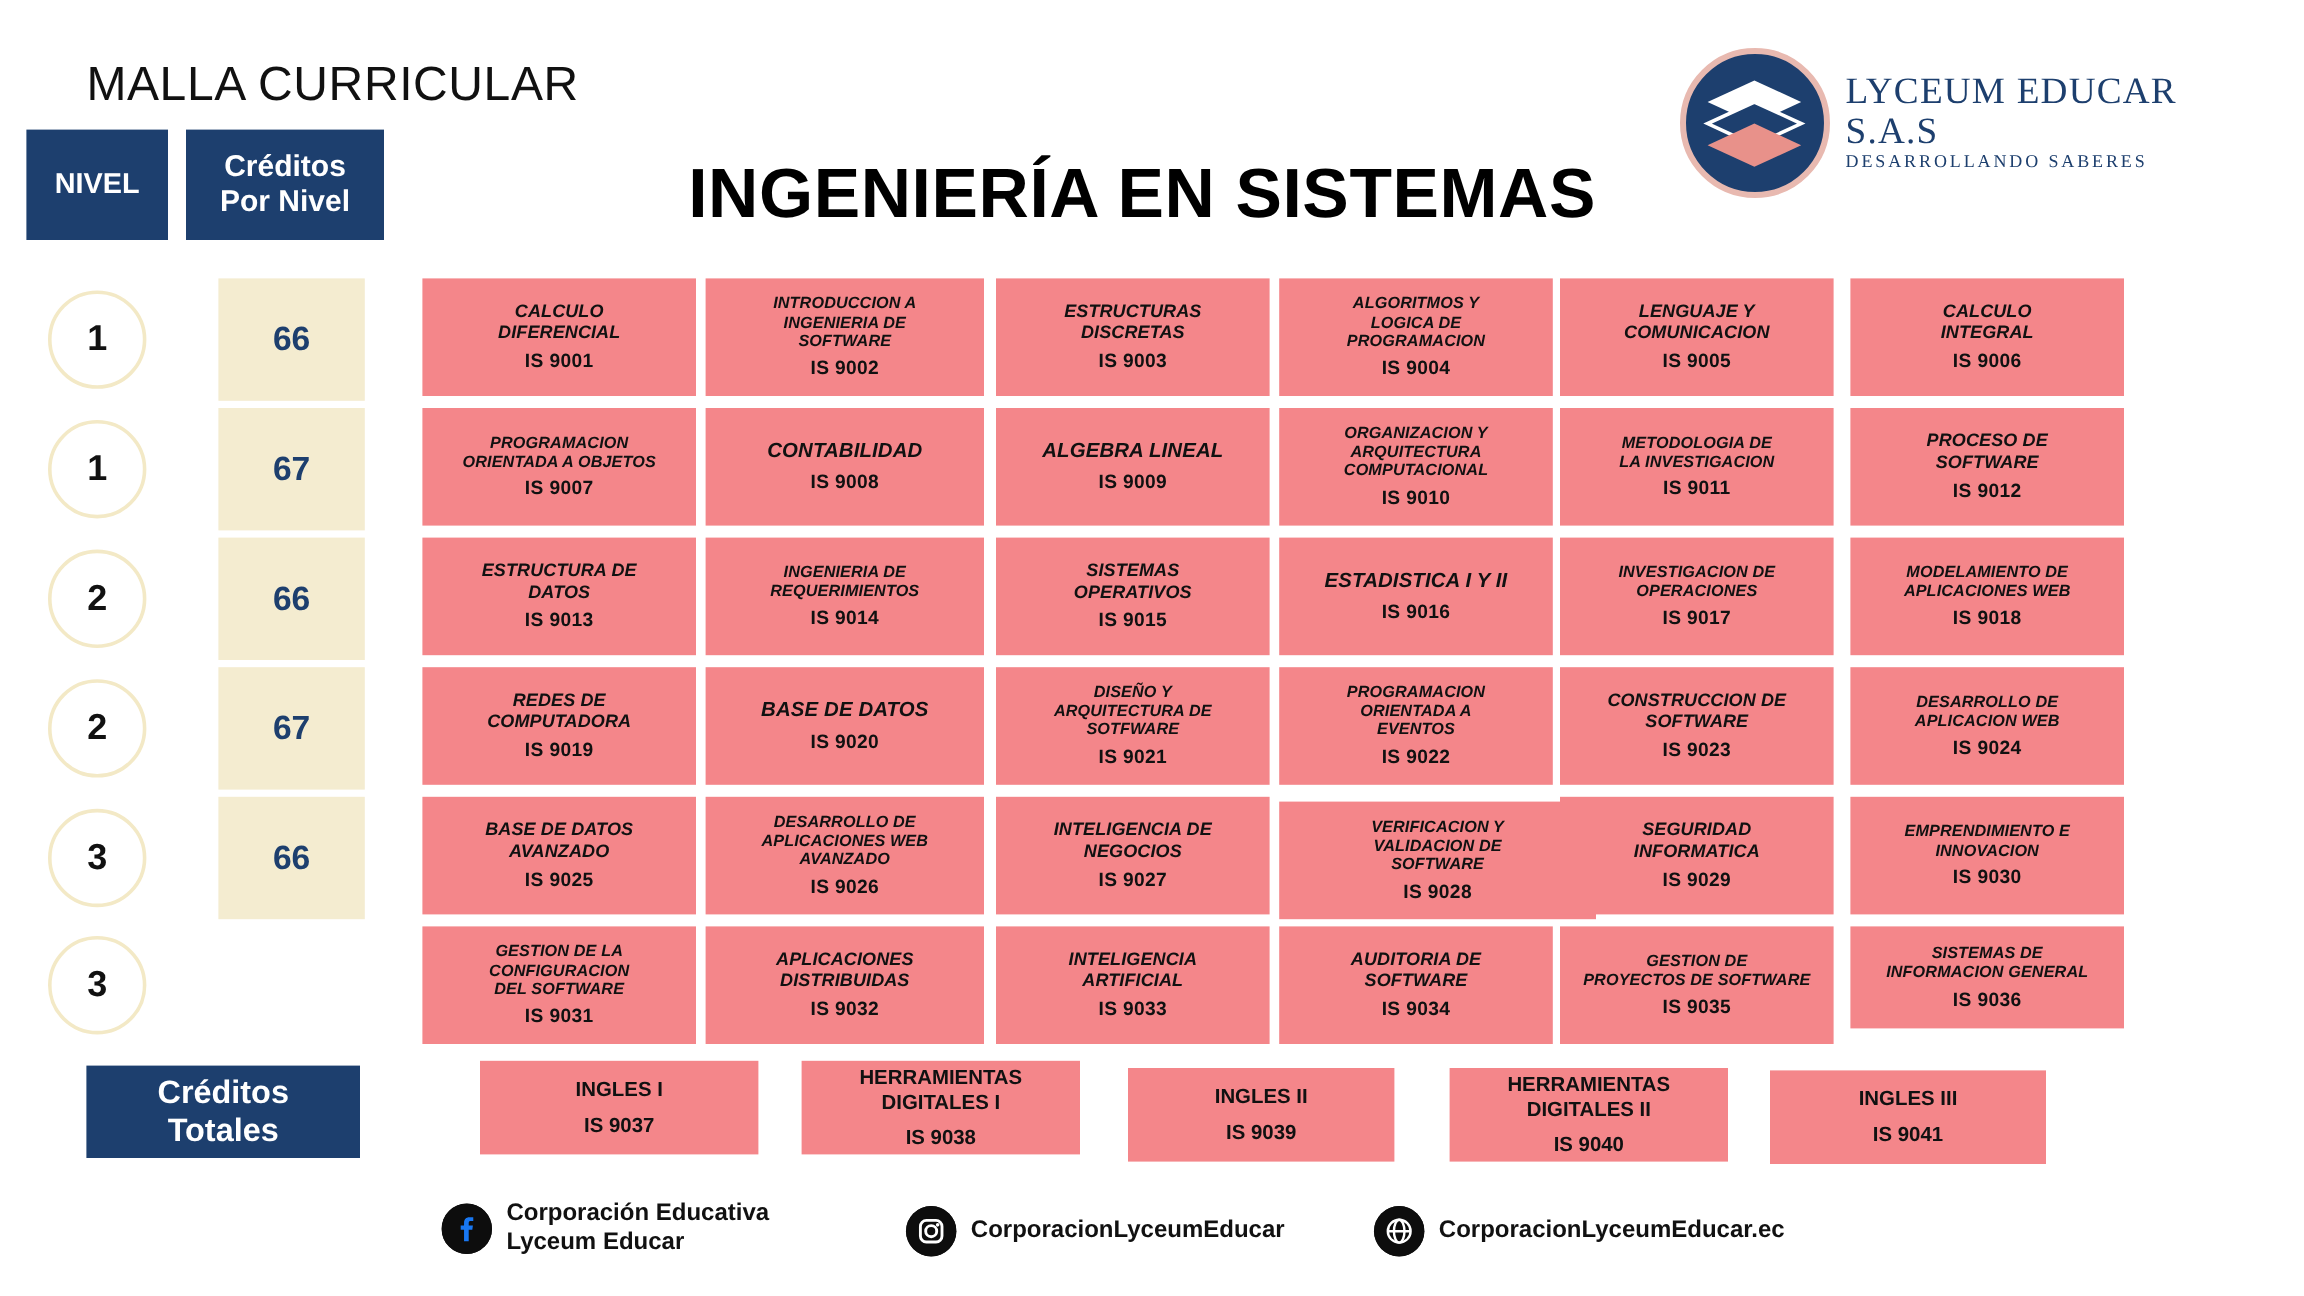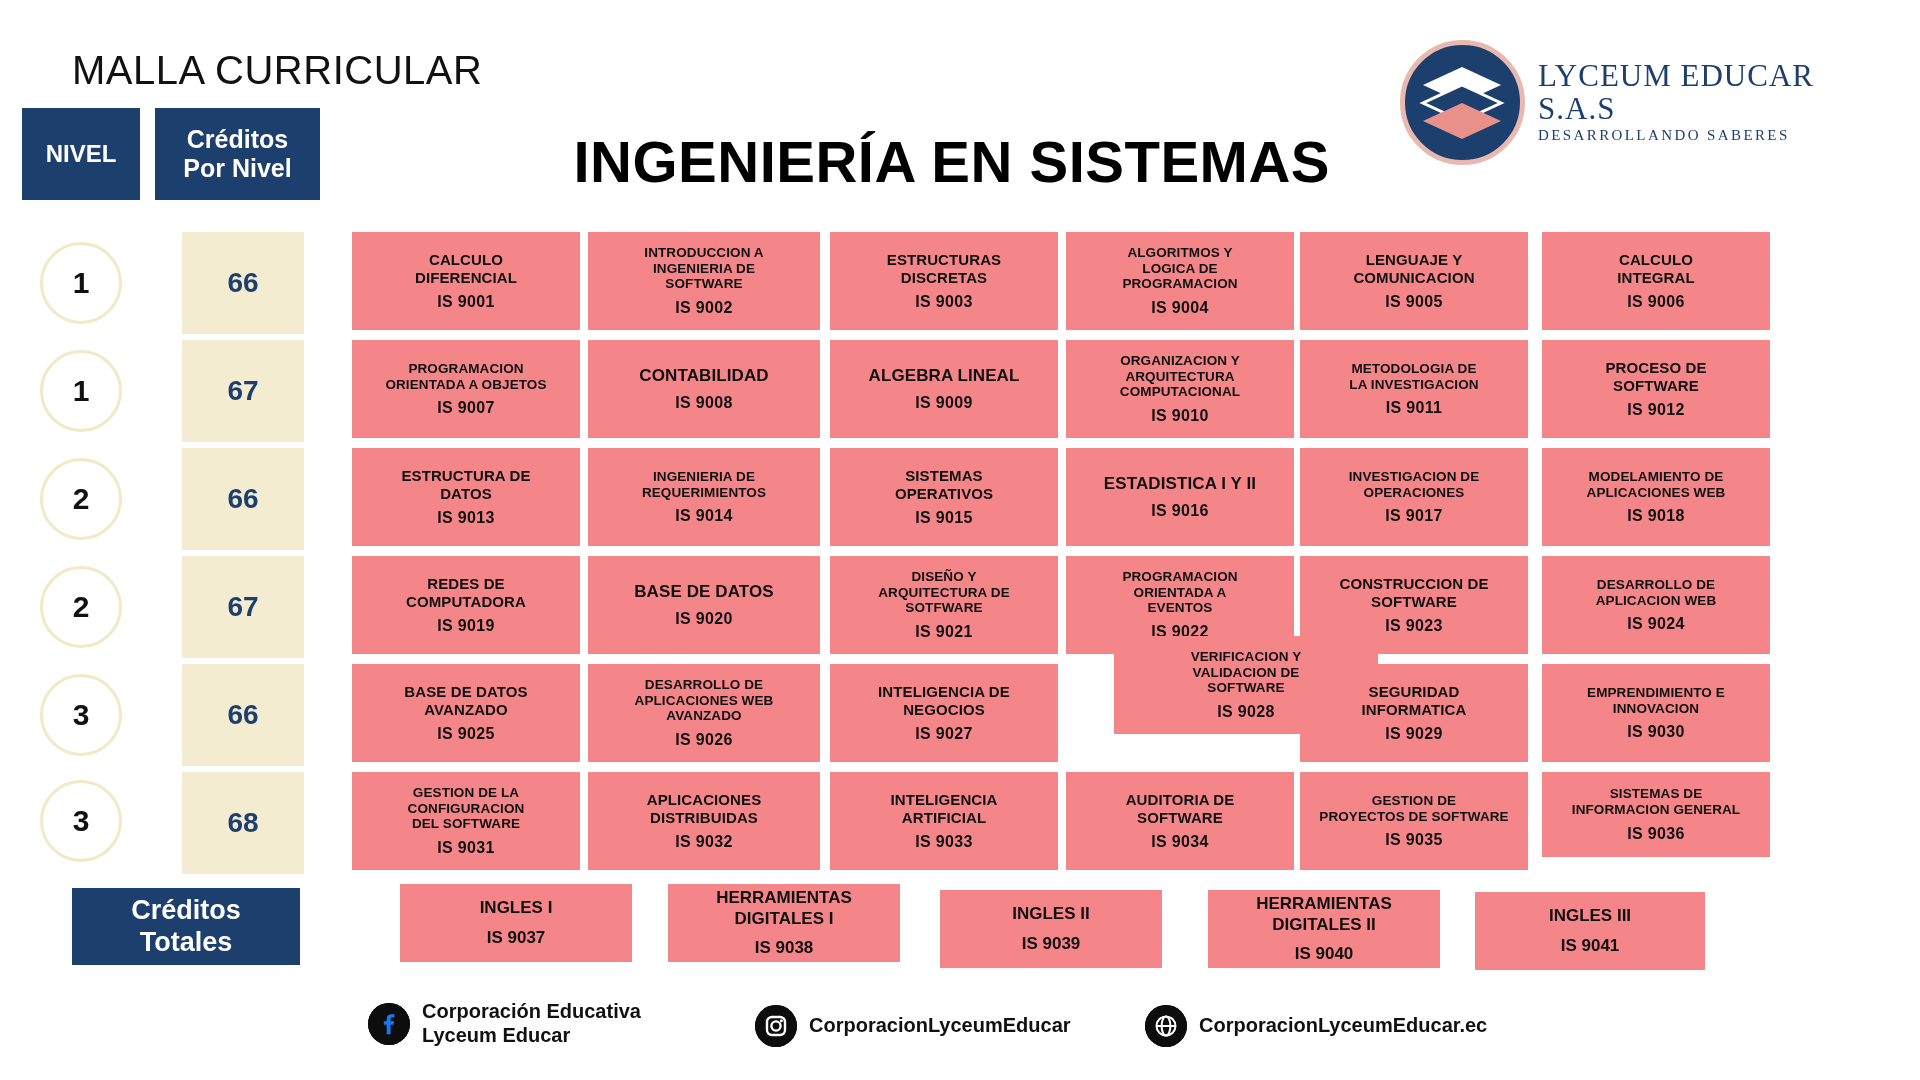--- a/index.html
+++ b/index.html
@@ -162,20 +162,21 @@
     justify-content: center;
     text-align: center;
     padding: 4px 6px;
     box-sizing: border-box;
     font-weight: bold;
   }
   .course .cname {
     font-size: 15px;
     line-height: 1.18;
     letter-spacing: 0.1px;
+    font-style: italic;
   }
   .course .ccode {
     font-size: 16px;
     margin-top: 7px;
     letter-spacing: 0.3px;
   }
   .course.small .cname { font-size: 13.5px; }
   .course.big .cname { font-size: 17px; }
 
   .course-extra {
@@ -261,21 +262,20 @@
   <div class="level-circle" style="top:458px">2</div>
   <div class="level-circle" style="top:566px">2</div>
   <div class="level-circle" style="top:674px">3</div>
   <div class="level-circle" style="top:780px">3</div>
 
   <div class="credit-box" style="top:232px;height:102px">66</div>
   <div class="credit-box" style="top:340px;height:102px">67</div>
   <div class="credit-box" style="top:448px;height:102px">66</div>
   <div class="credit-box" style="top:556px;height:102px">67</div>
   <div class="credit-box" style="top:664px;height:102px">66</div>
-  <div class="credit-box" style="top:772px;height:102px">68</div>
 
   <div id="course-grid">
       <div class="course" style="left: 352px; top: 232px; width: 228px; height: 98px;">
         <div class="cname" style="white-space: pre-line;">CALCULO
 DIFERENCIAL</div>
         <div class="ccode">IS 9001</div>
       </div>
       <div class="course small" style="left: 588px; top: 232px; width: 232px; height: 98px;">
         <div class="cname" style="white-space: pre-line;">INTRODUCCION A
 INGENIERIA DE
@@ -401,21 +401,21 @@
         <div class="cname" style="white-space: pre-line;">DESARROLLO DE
 APLICACIONES WEB
 AVANZADO</div>
         <div class="ccode">IS 9026</div>
       </div>
       <div class="course" style="left: 830px; top: 664px; width: 228px; height: 98px;">
         <div class="cname" style="white-space: pre-line;">INTELIGENCIA DE
 NEGOCIOS</div>
         <div class="ccode">IS 9027</div>
       </div>
-      <div class="course small" style="left: 1066px; top: 636px; width: 264px; height: 98px; margin-left: 48px;">
+      <div class="course small" style="left: 1066px; top: 668px; width: 264px; height: 98px;">
         <div class="cname" style="white-space: pre-line;">VERIFICACION Y
 VALIDACION DE
 SOFTWARE</div>
         <div class="ccode">IS 9028</div>
       </div>
       <div class="course" style="left: 1300px; top: 664px; width: 228px; height: 98px;">
         <div class="cname" style="white-space: pre-line;">SEGURIDAD
 INFORMATICA</div>
         <div class="ccode">IS 9029</div>
       </div>

